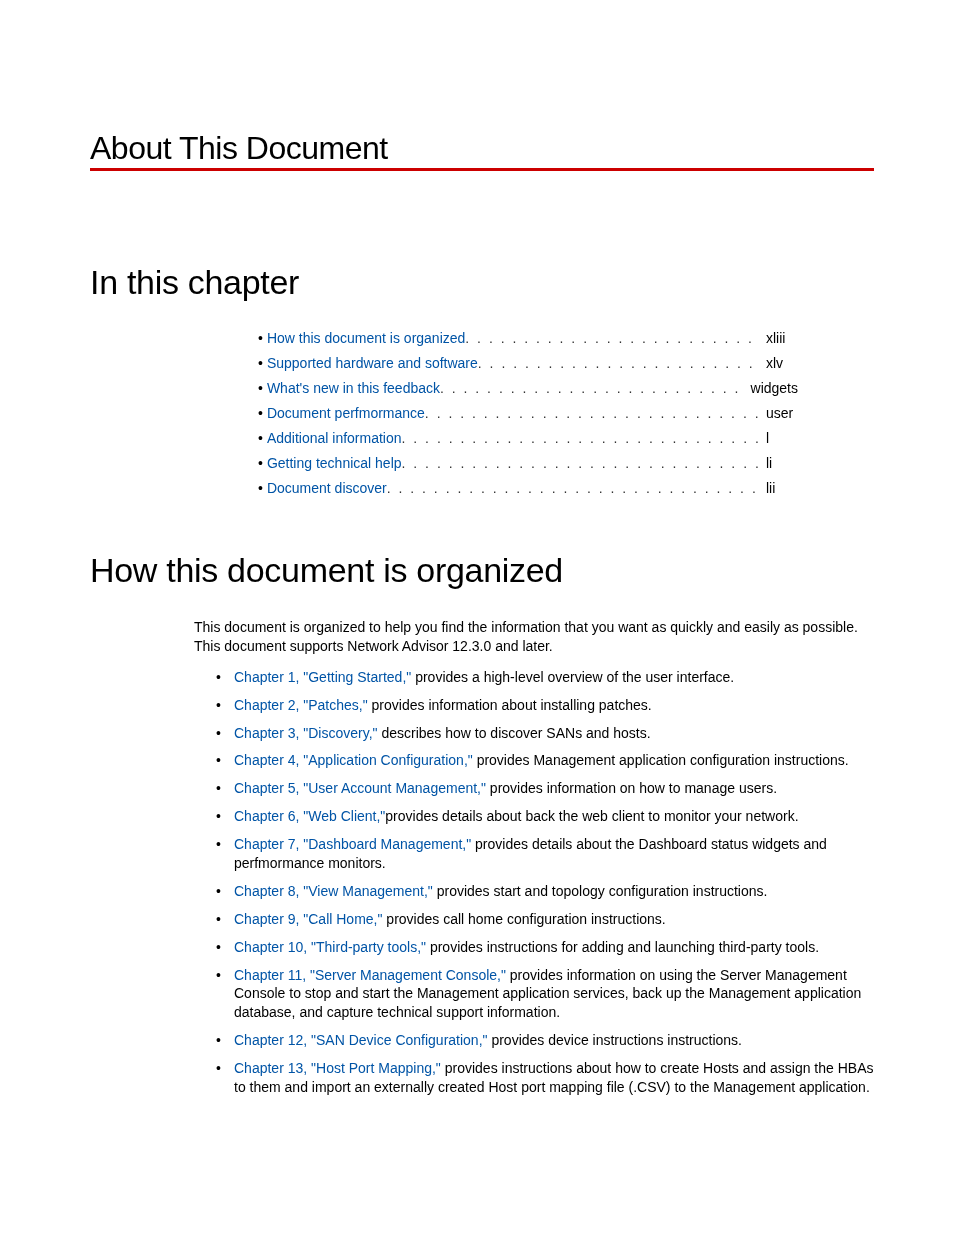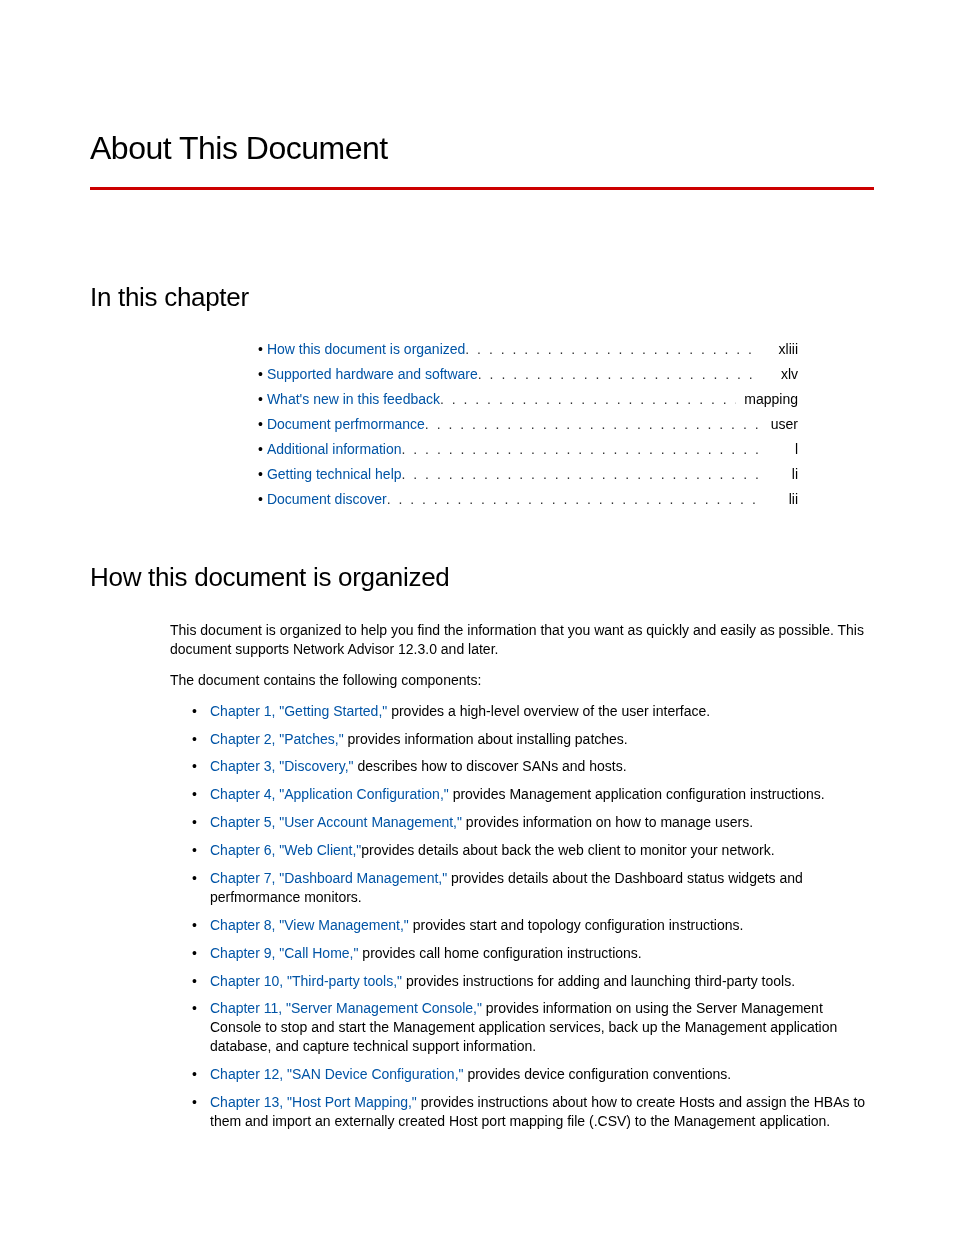--- a/index.html
+++ b/index.html
@@ -10,29 +10,29 @@
     font-family: Arial, Helvetica, sans-serif;
     color: #000;
     padding: 130px 80px 60px 90px;
   }
   h1.main-title {
     font-family: "Helvetica Neue", Arial, sans-serif;
     font-stretch: condensed;
     font-weight: 400;
     font-size: 32px;
     letter-spacing: -0.5px;
-    padding-bottom: 20px;
+    padding-bottom: 1px;
     border-bottom: 3px solid #cc0000;
     margin-bottom: 92px;
   }
   h2.section {
     font-family: "Helvetica Neue", Arial, sans-serif;
     font-stretch: condensed;
     font-weight: 400;
-    font-size: 26px;
+    font-size: 34px;
     letter-spacing: -0.3px;
     margin-bottom: 28px;
   }
   .toc-block {
     margin-left: 168px;
     margin-bottom: 55px;
     width: 540px;
     font-size: 14px;
   }
   .toc-row {
@@ -50,24 +50,24 @@
     overflow: hidden;
     letter-spacing: 2px;
     color: #333;
   }
   .toc-dots::before {
     content: ". . . . . . . . . . . . . . . . . . . . . . . . . . . . . . . . . . . . . . . . . . . . . . . . .";
   }
   .toc-page {
     padding-left: 8px;
     min-width: 40px;
-    text-align: right;
+    text-align: left;
   }
   .body-indent {
-    margin-left: 80px;
+    margin-left: 104px;
     font-size: 14px;
     line-height: 1.35;
   }
   .body-indent p { margin-bottom: 12px; }
   ul.chapter-list {
     list-style: none;
     margin-left: 22px;
   }
   ul.chapter-list li {
     position: relative;
@@ -100,21 +100,21 @@
   <div class="toc-row">
     <span class="toc-bullet">•</span>
     <span class="toc-title"><a href="#" class="link">Supported hardware and software</a></span>
     <span class="toc-dots"></span>
     <span class="toc-page">xlv</span>
   </div>
   <div class="toc-row">
     <span class="toc-bullet">•</span>
     <span class="toc-title"><a href="#" class="link">What's new in this feedback</a> </span>
     <span class="toc-dots"></span>
-    <span class="toc-page">mapping</span>
+    <span class="toc-page">widgets</span>
   </div>
   <div class="toc-row">
     <span class="toc-bullet">•</span>
     <span class="toc-title"><a href="#" class="link">Document perfmormance</a> </span>
     <span class="toc-dots"></span>
     <span class="toc-page">user</span>
   </div>
   <div class="toc-row">
     <span class="toc-bullet">•</span>
     <span class="toc-title"><a href="#" class="link">Additional information</a></span>
@@ -132,29 +132,28 @@
     <span class="toc-title"><a href="#" class="link">Document discover</a> </span>
     <span class="toc-dots"></span>
     <span class="toc-page">lii</span>
   </div>
 </div>
 
 <h2 class="section">How this document is organized</h2>
 
 <div class="body-indent">
   <p>This document is organized to help you find the information that you want as quickly and easily as possible. This document supports Network Advisor 12.3.0 and later.</p>
-  <p>The document contains the following components:</p>
   <ul class="chapter-list">
     <li><a href="#" class="link">Chapter 1, "Getting Started,"</a><span> provides a high-level overview of the user interface.</span></li>
     <li><a href="#" class="link">Chapter 2, "Patches,"</a><span> provides information about installing patches.</span></li>
     <li><a href="#" class="link">Chapter 3, "Discovery,"</a><span> describes how to discover SANs and hosts.</span></li>
     <li><a href="#" class="link">Chapter 4, "Application Configuration,"</a><span> provides Management application configuration instructions.</span></li>
     <li><a href="#" class="link">Chapter 5, "User Account Management,"</a><span> provides information on how to manage users.</span></li>
     <li><a href="#" class="link">Chapter 6, "Web Client,"</a><span>provides details about back the web client to monitor your network.</span></li>
     <li><a href="#" class="link">Chapter 7, "Dashboard Management,"</a><span> provides details about the Dashboard status widgets and perfmormance monitors.</span></li>
     <li><a href="#" class="link">Chapter 8, "View Management,"</a><span> provides start and topology configuration instructions.</span></li>
     <li><a href="#" class="link">Chapter 9, "Call Home,"</a><span> provides call home configuration instructions.</span></li>
     <li><a href="#" class="link">Chapter 10, "Third-party tools,"</a><span> provides instructions for adding and launching third-party tools.</span></li>
     <li><a href="#" class="link">Chapter 11, "Server Management Console,"</a><span> provides information on using the Server Management Console to stop and start the Management application services, back up the Management application database, and capture technical support information.</span></li>
-    <li><a href="#" class="link">Chapter 12, "SAN Device Configuration,"</a><span> provides device configuration conventions.</span></li>
+    <li><a href="#" class="link">Chapter 12, "SAN Device Configuration,"</a><span> provides device instructions instructions.</span></li>
     <li><a href="#" class="link">Chapter 13, "Host Port Mapping,"</a><span> provides instructions about how to create Hosts and assign the HBAs to them and import an externally created Host port mapping file (.CSV) to the Management application.</span></li>
   </ul>
 </div>
 
 </body></html>

